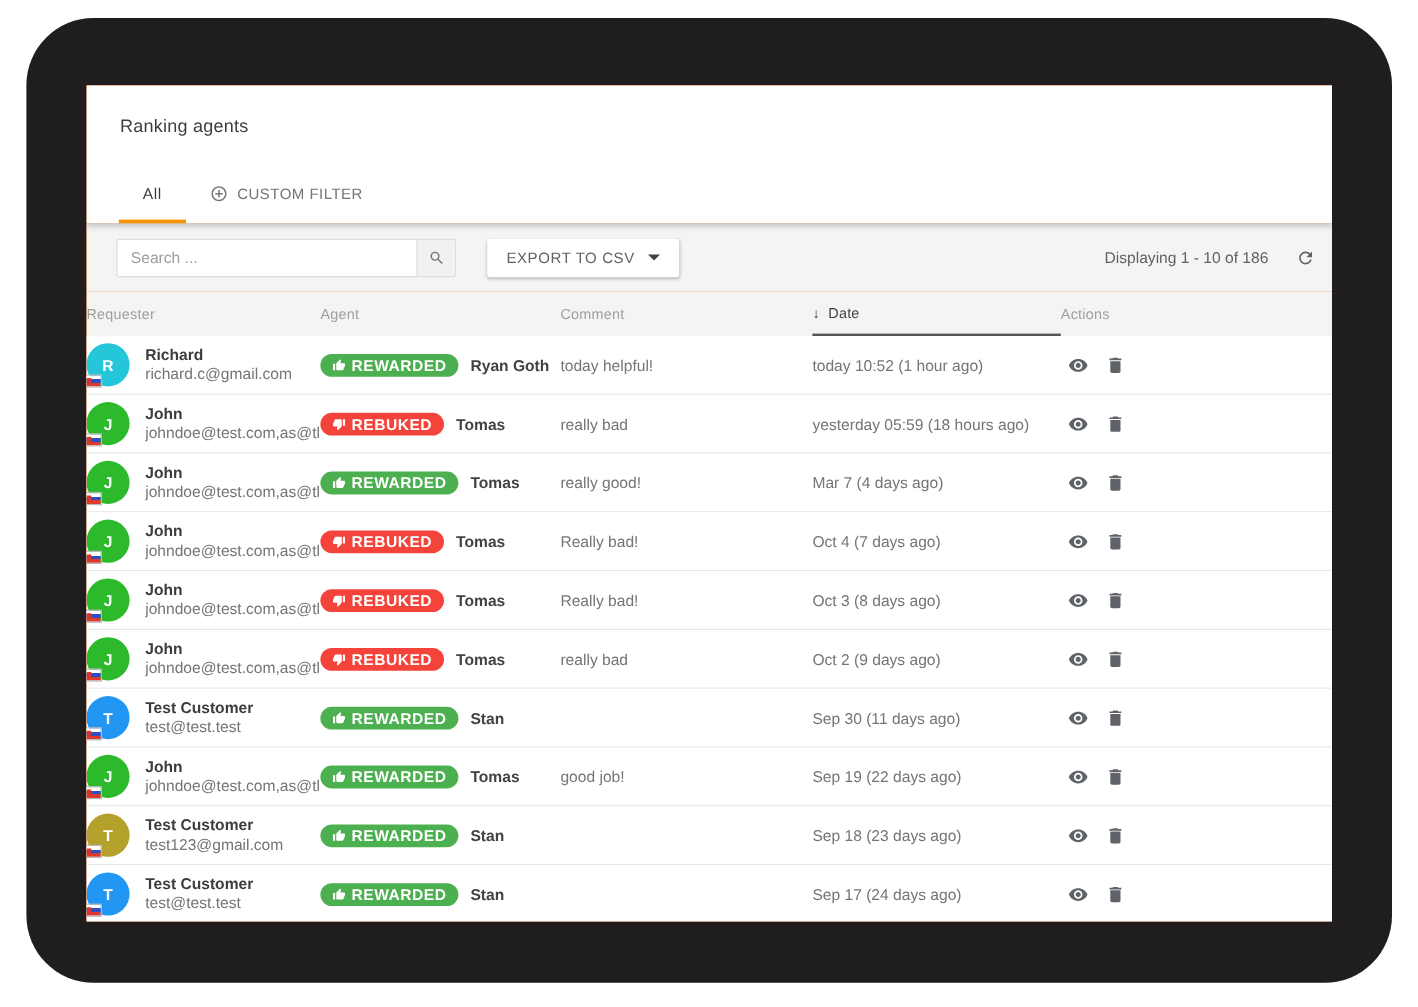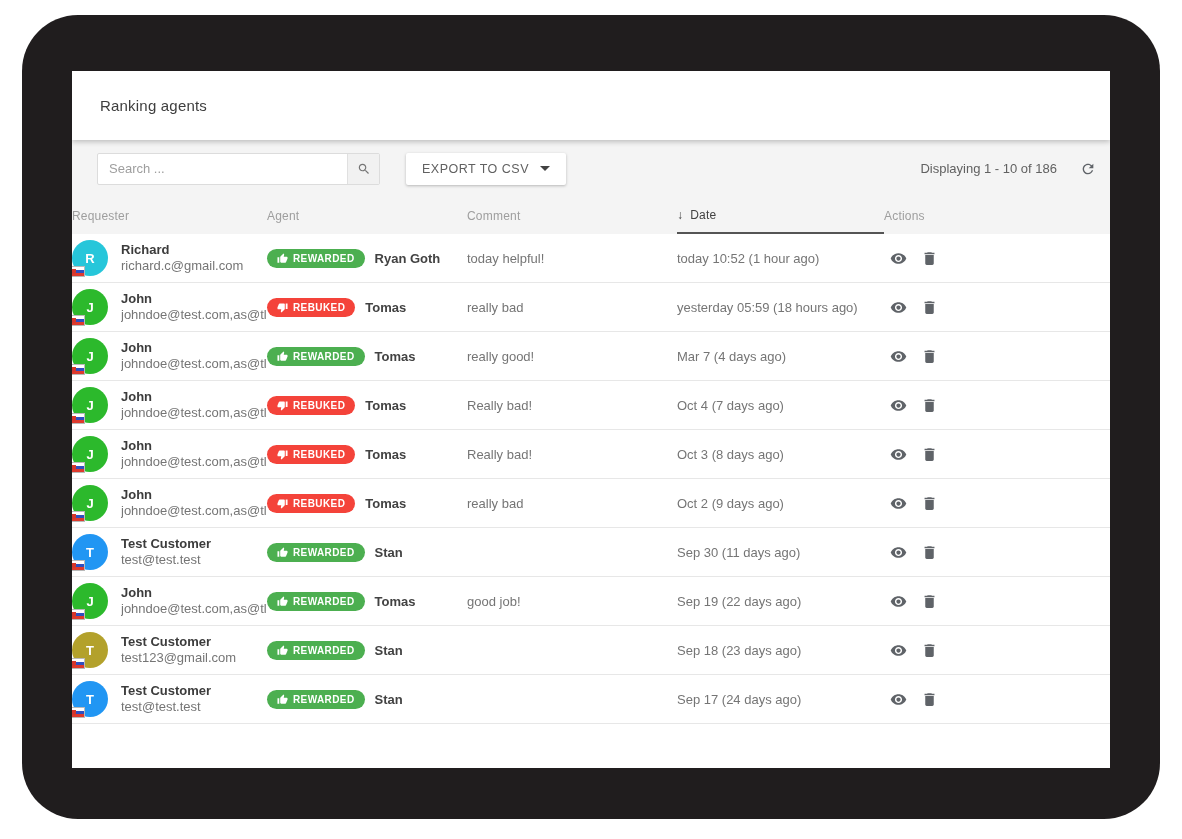--- a/index.html
+++ b/index.html
@@ -72,21 +72,21 @@
     border:1px solid #b9b9b9;
     background:linear-gradient(to bottom,#fff 0%,#fff 34%,#2d4fc0 34%,#2d4fc0 67%,#dd3a2e 67%,#dd3a2e 100%);
   }
   .flag::after { content:""; position:absolute; left:2px; top:2px; width:4px; height:5px; background:#d6362b; border-radius:0 0 2px 2px; }
   .req-text { min-width:0; }
   .req-name { font-size:13px; font-weight:700; color:#3c3c3c; line-height:16px; white-space:nowrap; overflow:hidden; max-width:148px; }
   .req-email { font-size:13px; color:#757575; line-height:16px; white-space:nowrap; overflow:hidden; max-width:148px; }
   .agent-cell { display:flex; align-items:center; gap:10px; min-width:0; }
   .badge {
     height:19px; border-radius:10px; display:flex; align-items:center; gap:5px;
-    padding:0 10px; color:#fff; font-size:10px; font-weight:700; letter-spacing:.4px; white-space:nowrap;
+    padding:0 10px; color:#fff; font-size:13px; font-weight:700; letter-spacing:.4px; white-space:nowrap;
   }
   .badge.rewarded { background:#4caf50; }
   .badge.rebuked  { background:#f4433a; }
   .badge svg { width:11px; height:11px; fill:#fff; flex-shrink:0; }
   .badge.rebuked svg { transform:rotate(180deg); }
   .agent-name { font-size:13px; font-weight:700; color:#424242; white-space:nowrap; }
   .comment-cell, .date-cell { font-size:13px; color:#757575; white-space:nowrap; overflow:hidden; padding-right:8px; }
   .actions-cell { display:flex; align-items:center; gap:14px; padding-left:6px; }
   .icon-btn { background:none; border:none; padding:0; cursor:pointer; display:flex; }
   .icon-btn svg { width:17px; height:17px; fill:#5f6368; }
@@ -95,20 +95,33 @@
 <body>
 
 <div class="device-frame"></div>
 
 <div class="screen">
 
   <div class="panel-head">
     <div class="title-row">
       <div class="page-title">Ranking agents</div>
     </div>
+    <div class="tabs">
+      <div class="tab active">
+        <span>All</span>
+      </div>
+      <div class="tab">
+        <span style="display:flex">
+          <svg viewBox="0 0 24 24">
+              <path d="M13 7h-2v4H7v2h4v4h2v-4h4v-2h-4V7zm-1-5C6.48 2 2 6.48 2 12s4.48 10 10 10 10-4.48 10-10S17.52 2 12 2zm0 18c-4.41 0-8-3.59-8-8s3.59-8 8-8 8 3.59 8 8-3.59 8-8 8z"></path>
+            </svg>
+        </span>
+        <span>CUSTOM FILTER</span>
+      </div>
+    </div>
   </div>
 
   <div class="toolbar">
     <div class="searchbox">
       <input type="text" placeholder="Search ..." style="">
       <div class="search-btn">
         <span style="display:flex">
           <svg viewBox="0 0 24 24">
               <path d="M15.5 14h-.79l-.28-.27C15.41 12.59 16 11.11 16 9.5 16 5.91 13.09 3 9.5 3S3 5.91 3 9.5 5.91 16 9.5 16c1.61 0 3.09-.59 4.23-1.57l.27.28v.79l5 4.99L20.49 19l-4.99-5zm-6 0C7.01 14 5 11.99 5 9.5S7.01 5 9.5 5 14 7.01 14 9.5 11.99 14 9.5 14z"></path>
             </svg>

